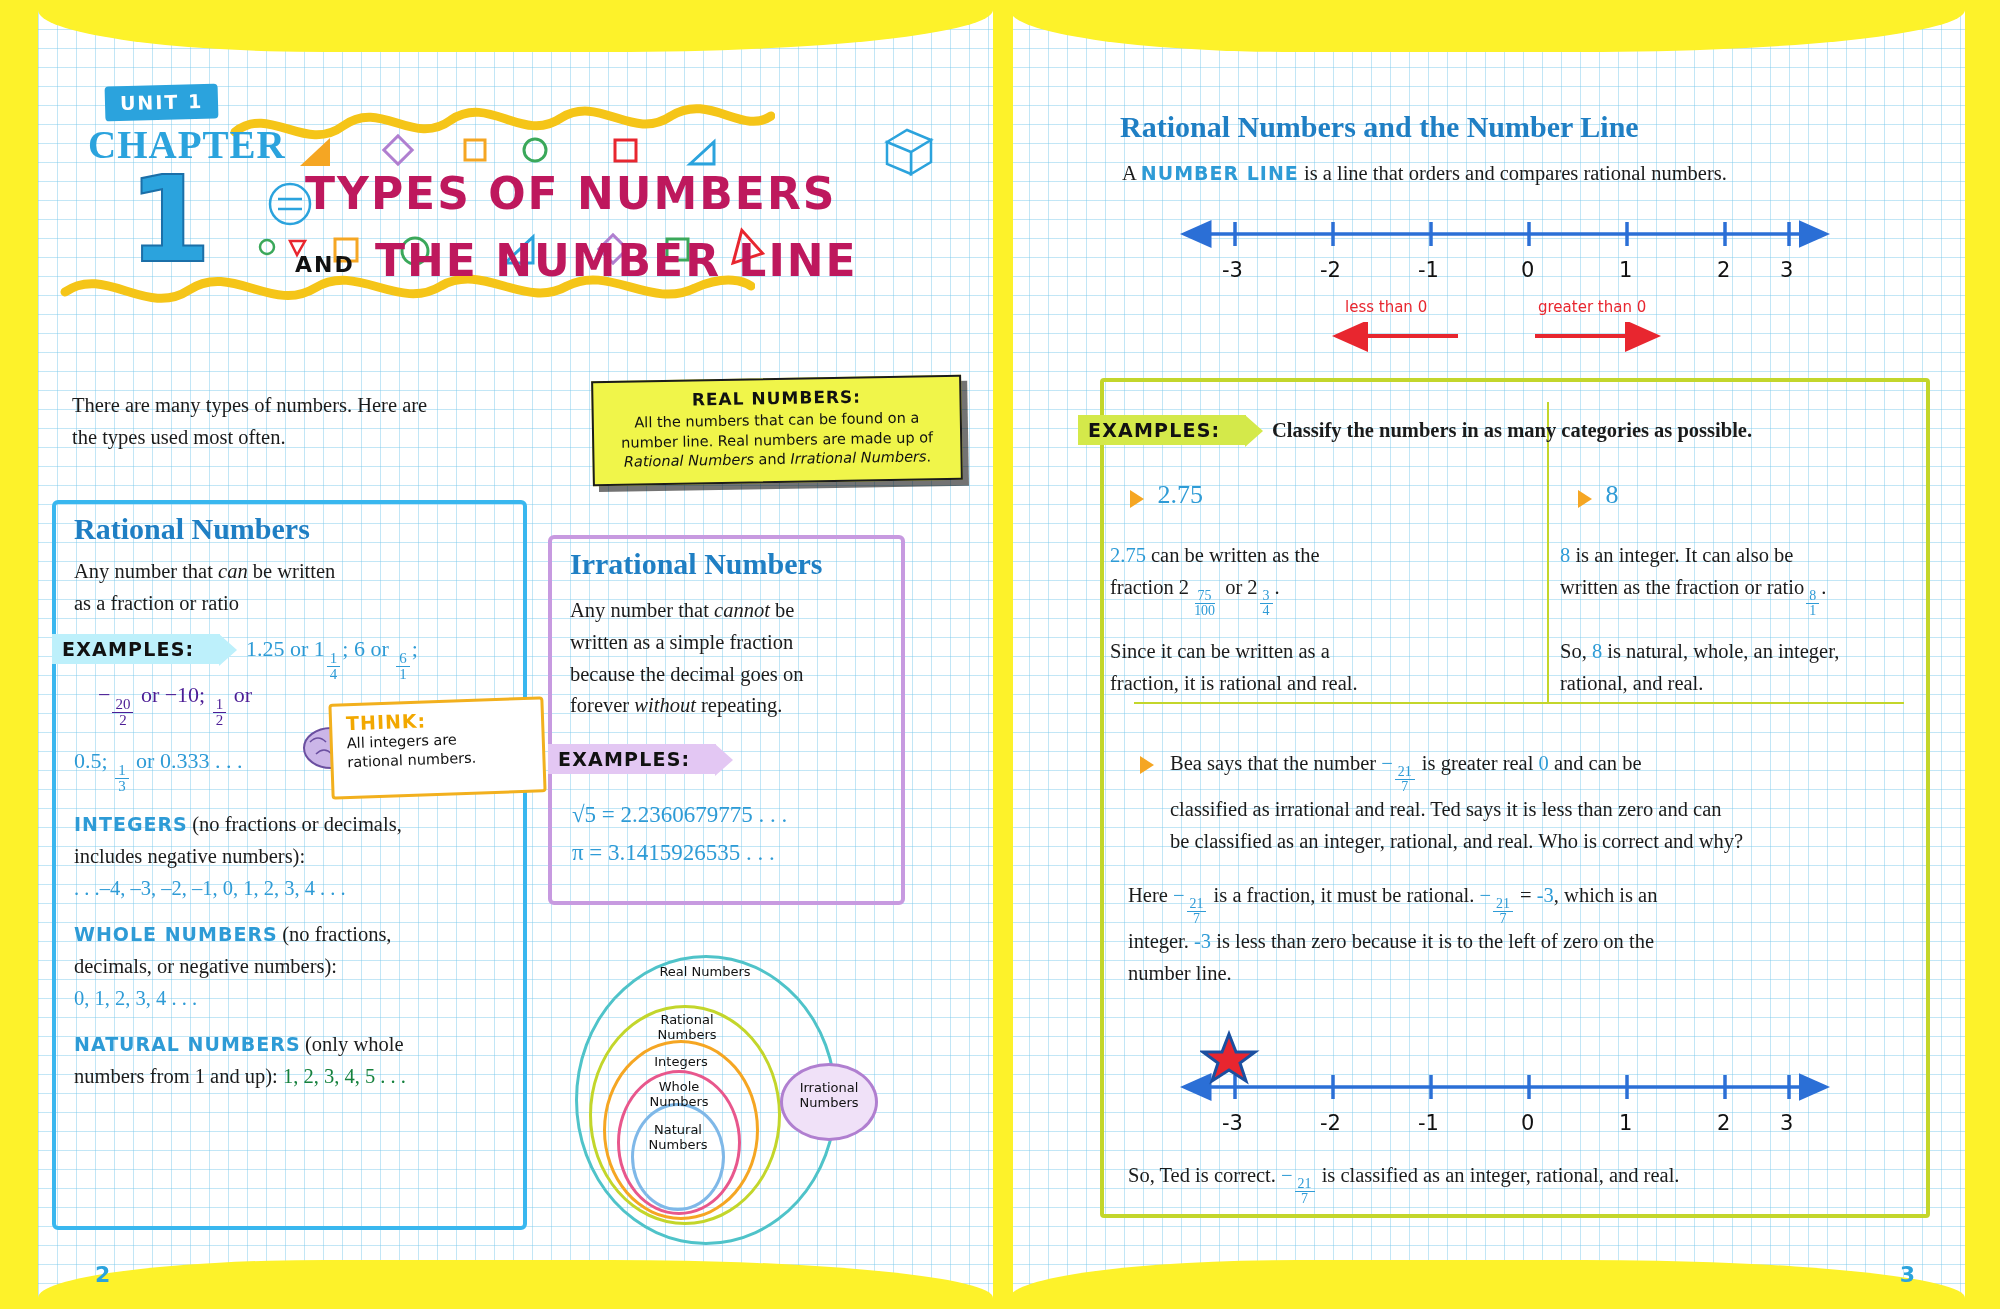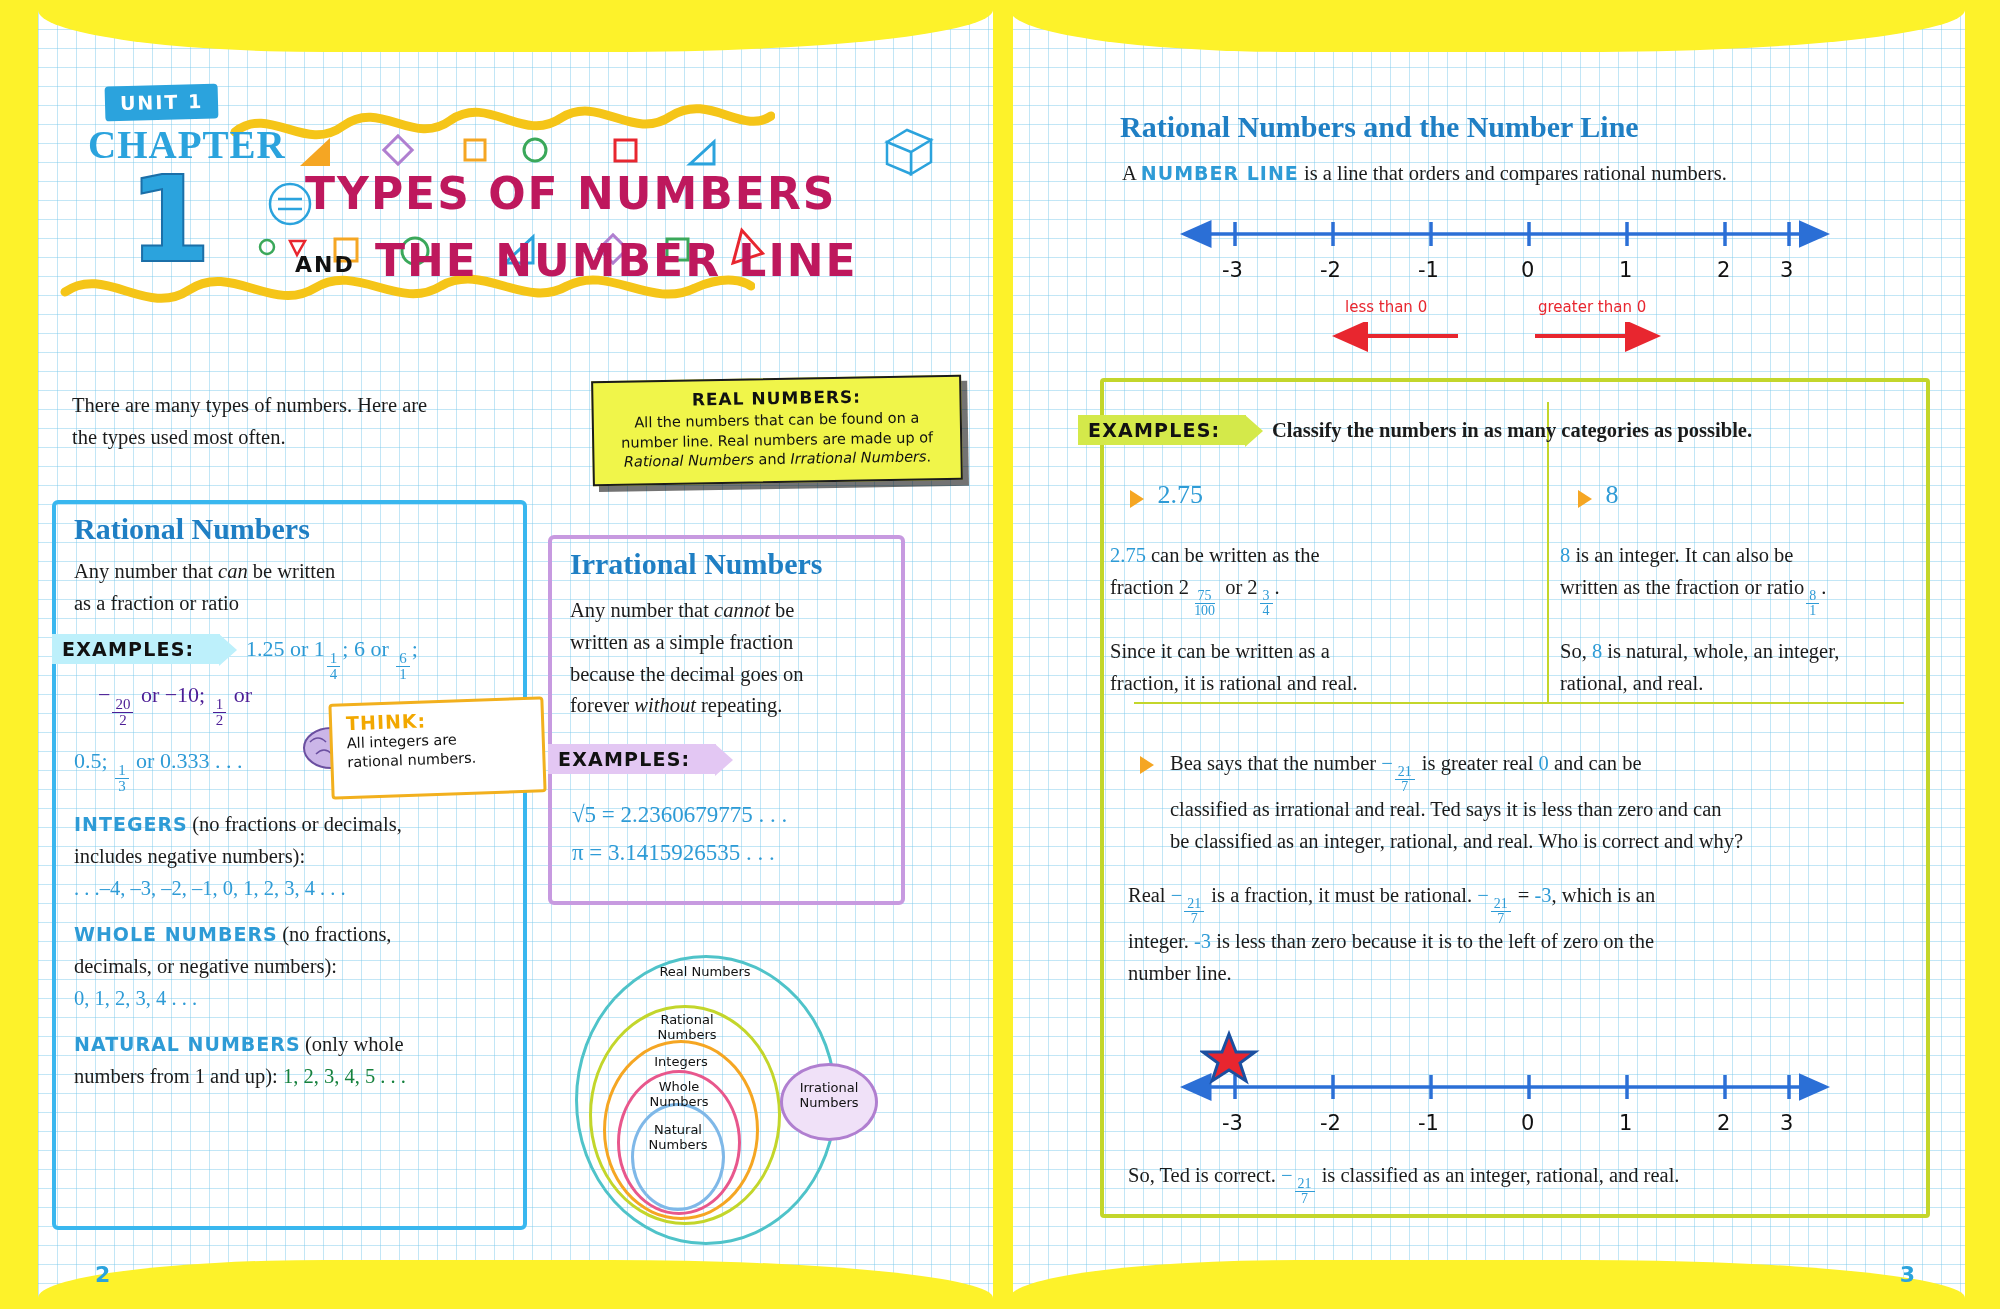--- a/index.html
+++ b/index.html
@@ -526,21 +526,21 @@
       <span>is greater real</span>
       <span style="color:#2e9bd6;">0</span>
       <span>and can be</span>
     </div>
     <div>classified as irrational and real. Ted says it is less than zero and can</div>
     <div>be classified as an integer, rational, and real. Who is correct and why?</div>
   </div>
 
   <div class="body-txt" style="position:absolute;left:1128px;top:880px;width:780px;">
     <div>
-      <span>Real</span>
+      <span>Here</span>
       <span style="color:#2e9bd6;">−<span class="frac">
             <span class="n">21</span>
             <span class="d">7</span>
           </span></span>
       <span>is a fraction, it must be rational.</span>
       <span style="color:#2e9bd6;">−<span class="frac">
             <span class="n">21</span>
             <span class="d">7</span>
           </span></span>
       <span>= <span style="color:#2e9bd6;">-3</span>, which is an</span>

